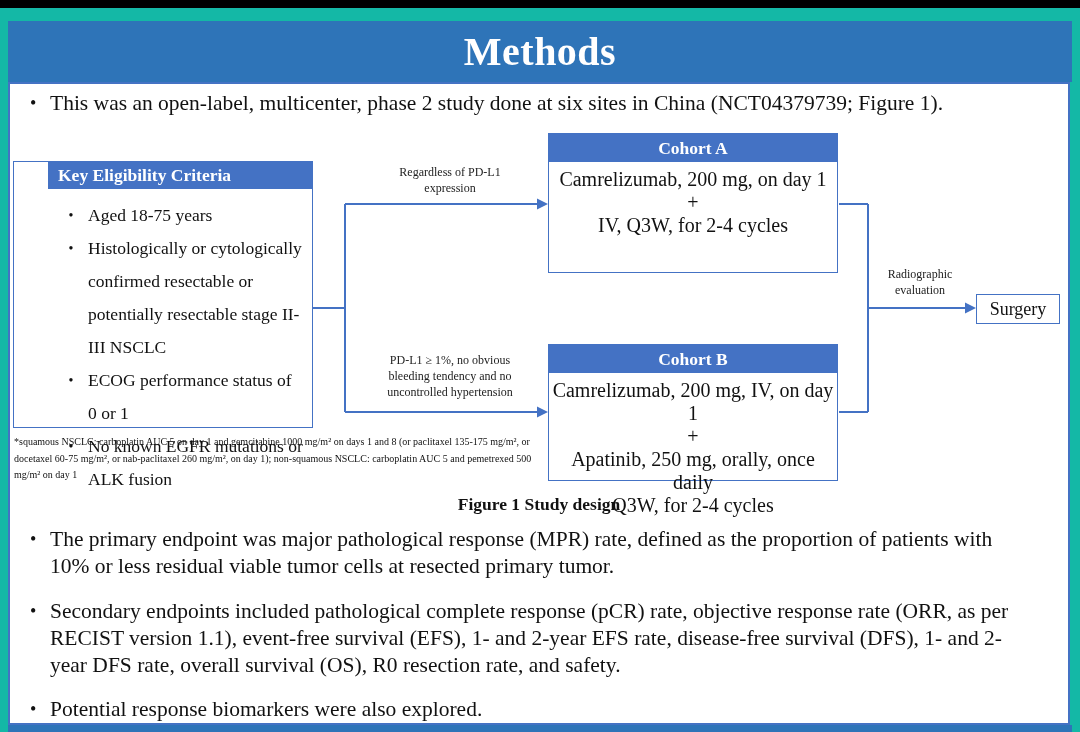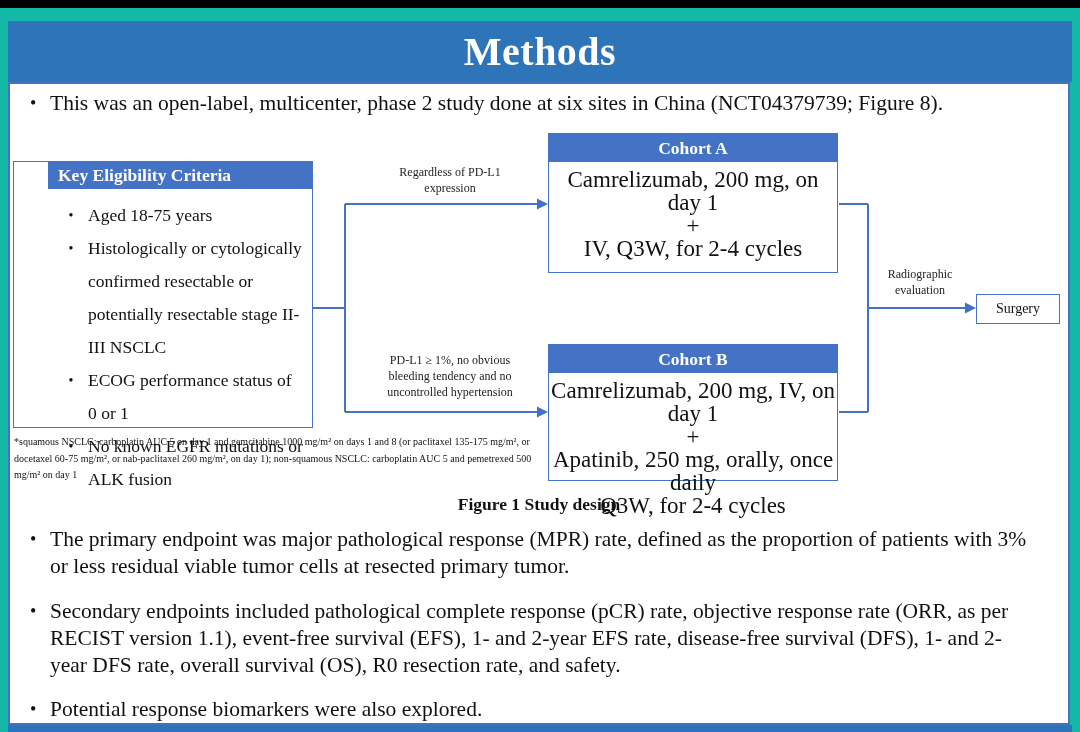--- a/index.html
+++ b/index.html
@@ -30,25 +30,25 @@
   .elig-box { left:3px; top:77px; width:300px; height:267px;padding-left:34px; }
   .elig-box .box-header { height:27px; padding-left:10px; }
   .elig-list { padding:10px 6px 0 6px; }
   .elig-item { display:flex; font-size:17.5px; line-height:33px; color:#111; }
   .elig-item .dot { width:34px; flex:0 0 34px; text-align:center; font-size:14px; }
   .elig-item .itext { flex:1; padding-right:2px; }
 
   .cohort-box .box-header { height:28px; }
   .cohort-a { left:538px; top:49px; width:290px; height:140px; }
   .cohort-b { left:538px; top:260px; width:290px; height:137px; }
-  .cohort-body { text-align:center; font-size:23px; line-height:23px; color:#111; padding-top:6px; }
+  .cohort-body { text-align:center; font-size:20px; line-height:23px; color:#111; padding-top:6px; }
 
   .surgery-box { left:966px; top:210px; width:84px; height:30px; border:1.5px solid #4472C4;
                  display:flex; align-items:center; justify-content:center;
-                 font-size:14px; color:#111; }
+                 font-size:18px; color:#111; }
 
   .flow-label { position:absolute; text-align:center; font-size:12px; line-height:1.35;
                 color:#222; white-space:pre-line; }
   .label-top { left:330px; top:80px; width:220px; }
   .label-bottom { left:330px; top:268px; width:220px; }
   .label-eval { left:845px; top:182px; width:130px; }
 
   .footnote { left:4px; top:350px; width:530px; font-size:10px; line-height:16.5px; color:#111; }
 
   .fig-caption { left:0; top:410px; width:100%; text-align:center; font-weight:bold;
@@ -64,21 +64,21 @@
 <div class="slide">
 
   <div class="title-bar">
     <div class="t">Methods</div>
   </div>
 
   <div class="content">
 
     <div class="bullet abs" style="left:8px; top:6px; width:1040px;">
       <span class="dot">•</span>
-      <span class="btext">This was an open-label, multicenter, phase 2 study done at six sites in China (NCT04379739; Figure 8).</span>
+      <span class="btext">This was an open-label, multicenter, phase 2 study done at six sites in China (NCT04379739; Figure 1).</span>
     </div>
 
     <svg class="overlay" viewBox="0 0 1058 639">
       <line x1="303" y1="224" x2="335" y2="224"></line>
       <line x1="335" y1="120" x2="335" y2="328"></line>
       <line x1="335" y1="120" x2="530" y2="120"></line>
       <polygon points="538,120 527,114.5 527,125.5"></polygon>
       <line x1="335" y1="328" x2="530" y2="328"></line>
       <polygon points="538,328 527,322.5 527,333.5"></polygon>
       <line x1="829" y1="120" x2="858" y2="120"></line>
@@ -140,21 +140,21 @@
     <div class="abs surgery-box">
       <span>Surgery</span>
     </div>
 
     <div class="abs footnote">*squamous NSCLC: carboplatin AUC 5 on day 1 and gemcitabine 1000 mg/m² on days 1 and 8 (or paclitaxel 135-175 mg/m², or docetaxel 60-75 mg/m², or nab-paclitaxel 260 mg/m², on day 1); non-squamous NSCLC: carboplatin AUC 5 and pemetrexed 500 mg/m² on day 1</div>
 
     <div class="abs fig-caption">Figure 1 Study design</div>
 
     <div class="bullet abs" style="left:8px; top:442px; width:1044px;">
       <span class="dot">•</span>
-      <span class="btext">The primary endpoint was major pathological response (MPR) rate, defined as the proportion of patients with 3% or less residual viable tumor cells at resected primary tumor.</span>
+      <span class="btext">The primary endpoint was major pathological response (MPR) rate, defined as the proportion of patients with 10% or less residual viable tumor cells at resected primary tumor.</span>
     </div>
     <div class="bullet abs" style="left:8px; top:514px; width:1044px;">
       <span class="dot">•</span>
       <span class="btext">Secondary endpoints included pathological complete response (pCR) rate, objective response rate (ORR, as per RECIST version 1.1), event-free survival (EFS), 1- and 2-year EFS rate, disease-free survival (DFS), 1- and 2-year DFS rate, overall survival (OS), R0 resection rate, and safety.</span>
     </div>
     <div class="bullet abs" style="left:8px; top:612px; width:1044px;">
       <span class="dot">•</span>
       <span class="btext">Potential response biomarkers were also explored.</span>
     </div>
 

